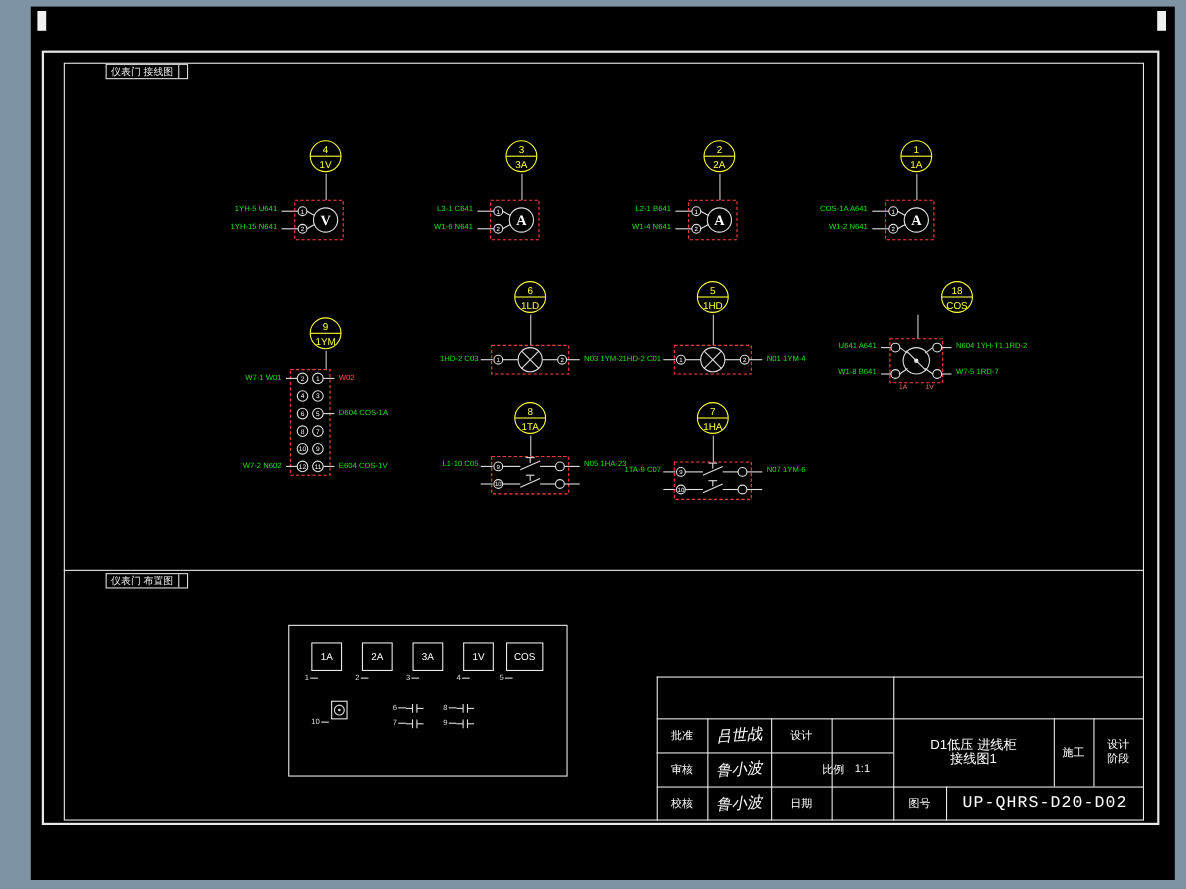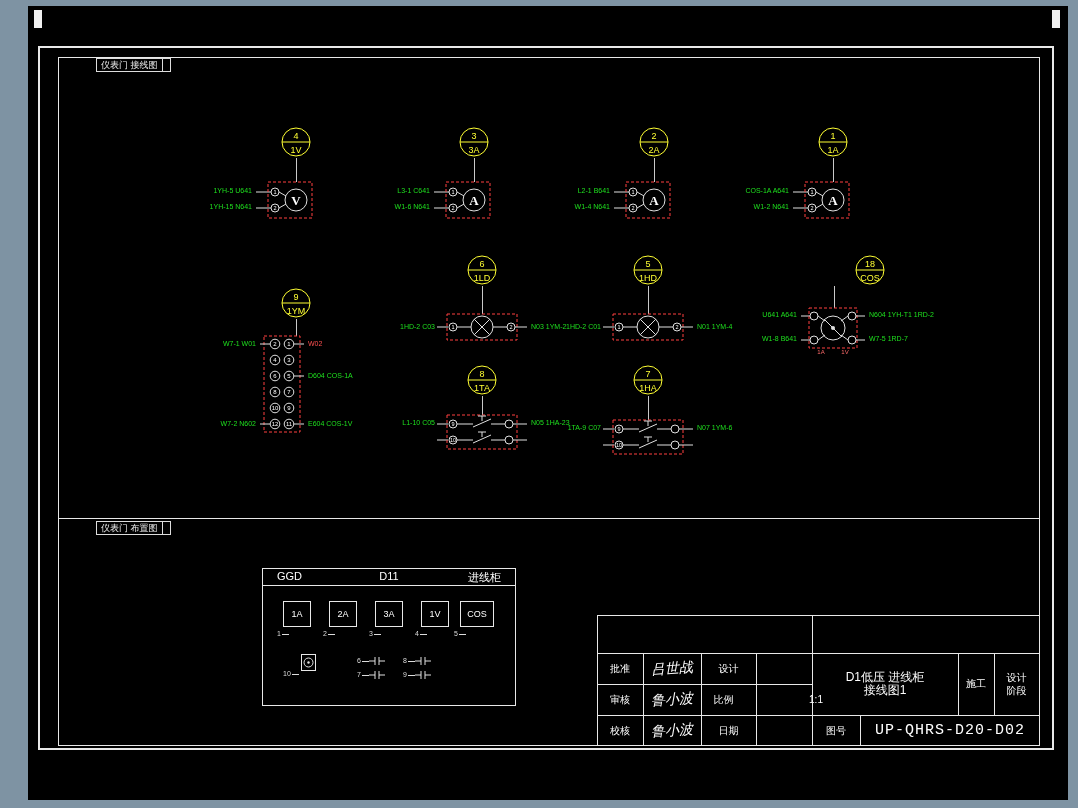--- a/index.html
+++ b/index.html
@@ -418,25 +418,20 @@
         <line class="w" x1="36" y1="31" x2="54" y2="23"></line>
       <line class="w" x1="45" y1="20" x2="45" y2="25"></line>
         <line class="w" x1="41" y1="20" x2="49" y2="20"></line>
       <line class="w" x1="54" y1="28" x2="68" y2="28"></line>
         <circle class="w" cx="72" cy="28" r="4"></circle>
       <line class="w" x1="76" y1="28" x2="90" y2="28"></line>
     </svg>
   </div>
 
   <div class="layout-box">
-    <div class="layout-header">
-      <span class="hl">GGD</span>
-      <span class="hm">D11</span>
-      <span class="hr">进线柜</span>
-    </div>
     <div class="layout-body">
       <div class="inst" style="left:20px">1A</div>
       <div class="inst" style="left:66px">2A</div>
       <div class="inst" style="left:112px">3A</div>
       <div class="inst" style="left:158px">1V</div>
       <div class="inst" style="left:197px;width:34px">COS</div>
       <span class="tick" style="left:14px;top:44px"><span>1</span><span class="tl"></span></span>
       <span class="tick" style="left:60px;top:44px"><span>2</span><span class="tl"></span></span>
       <span class="tick" style="left:106px;top:44px"><span>3</span><span class="tl"></span></span>
       <span class="tick" style="left:152px;top:44px"><span>4</span><span class="tl"></span></span>
@@ -501,24 +496,24 @@
     <div class="tb-line" style="left:994px;top:653px;width:1px;height:62px"></div>
     <div class="tb-line" style="left:860px;top:715px;width:1px;height:31px"></div>
 
     <div class="tb-text" style="left:597px;top:653px;width:46px;height:31px">批准</div>
     <div class="tb-text" style="left:597px;top:684px;width:46px;height:31px">审核</div>
     <div class="tb-text" style="left:597px;top:715px;width:46px;height:31px">校核</div>
     <div class="tb-text sig" style="left:643px;top:653px;width:58px;height:31px">吕世战</div>
     <div class="tb-text sig" style="left:643px;top:684px;width:58px;height:31px">鲁小波</div>
     <div class="tb-text sig" style="left:643px;top:715px;width:58px;height:31px">鲁小波</div>
     <div class="tb-text" style="left:701px;top:653px;width:55px;height:31px">设计</div>
-    <div class="tb-text" style="left:696px;top:684px;width:55px;height:31px">比例</div>
+    <div class="tb-text" style="left:730px;top:684px;width:55px;height:31px">比例</div>
     <div class="tb-text" style="left:701px;top:715px;width:55px;height:31px">日期</div>
     <div class="tb-text" style="left:756px;top:653px;width:56px;height:31px"></div>
-    <div class="tb-text" style="left:788px;top:684px;width:56px;height:31px">1:1</div>
+    <div class="tb-text" style="left:756px;top:684px;width:56px;height:31px">1:1</div>
     <div class="tb-text" style="left:756px;top:715px;width:56px;height:31px"></div>
 
     <div class="tb-text two ttl" style="left:812px;top:653px;width:146px;height:62px">
       <span>D1低压 进线柜</span>
       <span>接线图1</span>
     </div>
     <div class="tb-text" style="left:958px;top:653px;width:36px;height:62px">施工</div>
     <div class="tb-text two" style="left:994px;top:653px;width:45px;height:62px">
       <span>设计</span>
       <span>阶段</span>

